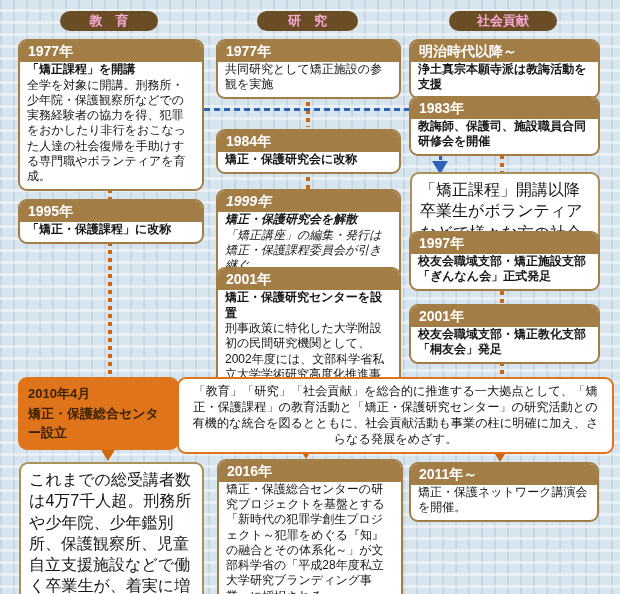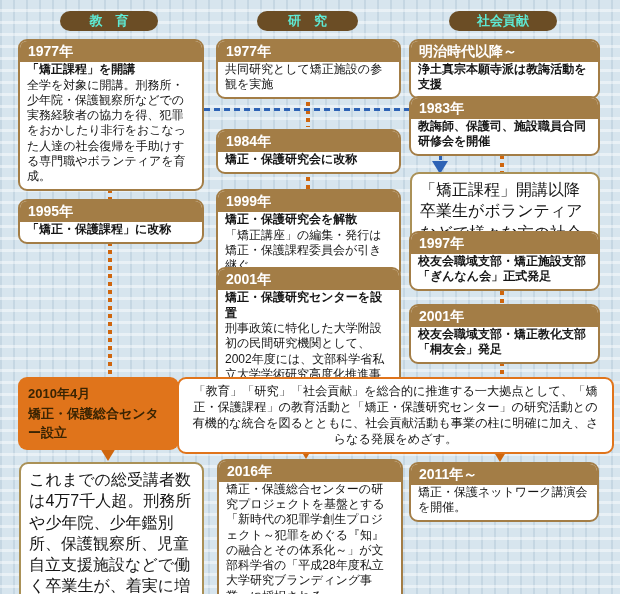--- a/index.html
+++ b/index.html
@@ -11,21 +11,21 @@
     position:relative;
     width:620px;height:594px;
     overflow:hidden;
     background:
       repeating-linear-gradient(180deg, rgba(255,255,255,0) 0 9px, rgba(255,255,255,.45) 9px 12px),
       repeating-linear-gradient(90deg, rgba(104,140,168,.16) 0 2px, rgba(0,0,0,0) 2px 13px),
       #d7e5ee;
   }
   .pill{
     position:absolute;height:20px;line-height:20px;border-radius:11px;
-    background:#6b4d25;color:#5eead4;font-size:13px;font-weight:bold;
+    background:#6b4d25;color:#f9a8d4;font-size:13px;font-weight:bold;
     text-align:center;z-index:3;
   }
   .tbox{
     position:absolute;background:#fff;border:2px solid #a37d46;border-radius:9px;
     overflow:hidden;box-sizing:border-box;z-index:2;
   }
   .tbox .band{
     background:#a37d46;color:#fff;font-weight:bold;font-size:14px;
     padding:2px 8px 3px;line-height:16px;
   }
@@ -132,21 +132,21 @@
     <div class="body">
       <div>共同研究として矯正施設の参観を実施</div>
     </div>
   </div>
 
   <div class="tbox" style="left:216px;top:129px;width:185px;min-height:41px;">
     <div class="band">1984年</div>
     <div class="body bold">矯正・保護研究会に改称</div>
   </div>
 
-  <div class="tbox" style="left:216px;top:189px;width:185px;min-height:62px;">
+  <div class="tbox" style="left:216px;top:189px;width:185px;min-height:62px;font-style:italic;">
     <div class="band">1999年</div>
     <div class="body">
       <div class="title">矯正・保護研究会を解散</div>
       <div>「矯正講座」の編集・発行は矯正・保護課程委員会が引き継ぐ。</div>
     </div>
   </div>
 
   <div class="tbox" style="left:216px;top:267px;width:185px;min-height:94px;">
     <div class="band">2001年</div>
     <div class="body">

